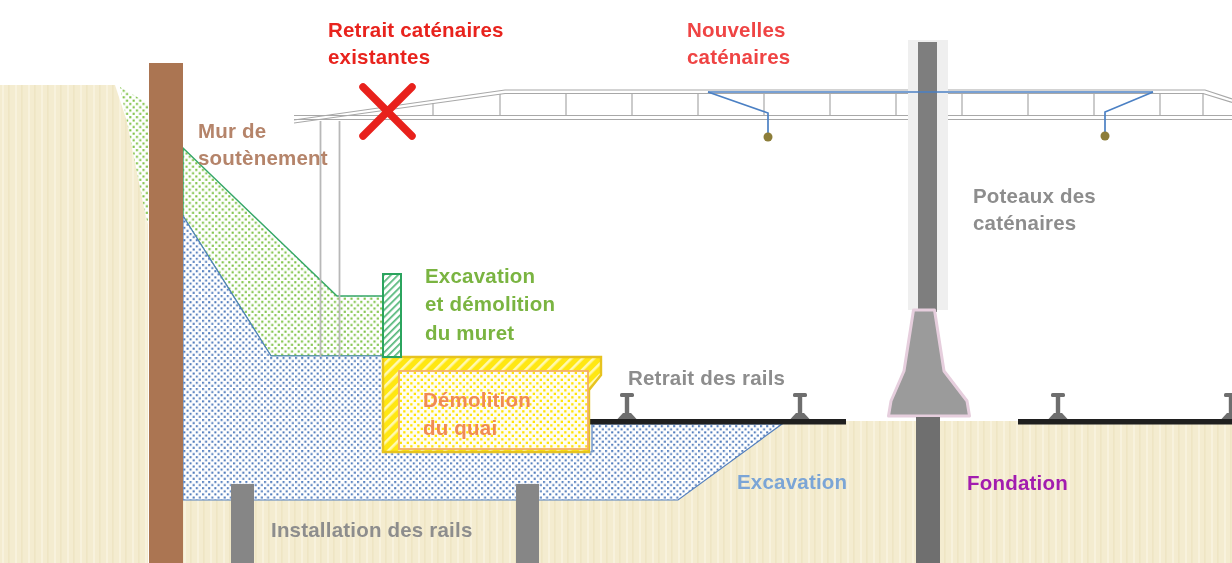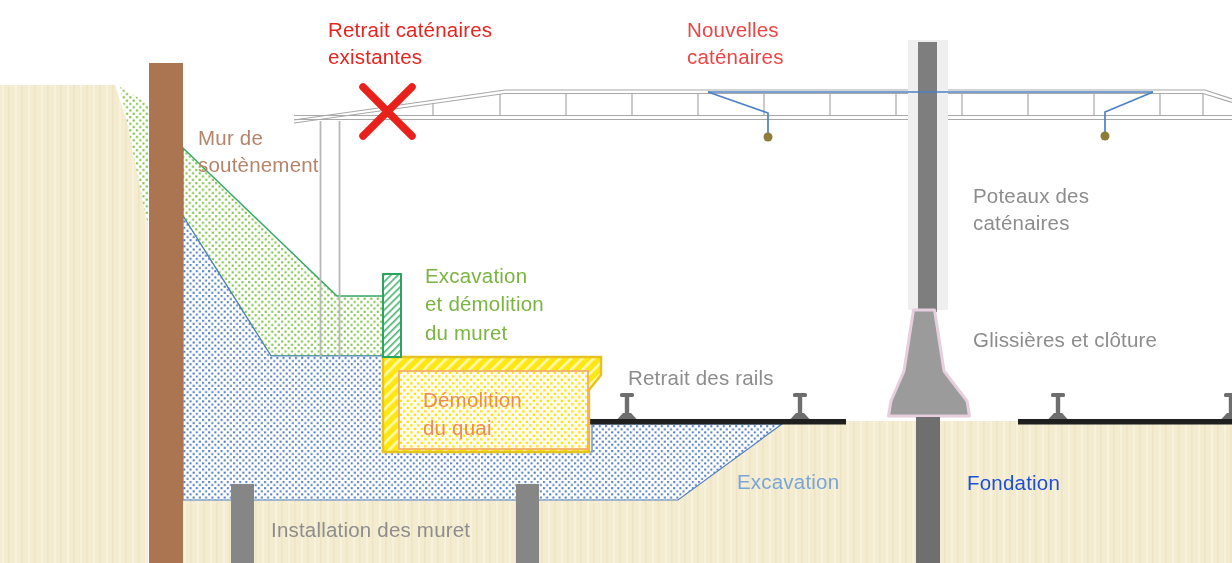--- a/index.html
+++ b/index.html
@@ -1,23 +1,23 @@
 <!DOCTYPE html>
 <html><head>
 <meta charset="utf-8">
 <style>
   html,body{margin:0;padding:0;background:#ffffff;}
   #stage{position:relative;width:1232px;height:563px;overflow:hidden;background:#ffffff;
          font-family:"Liberation Sans","DejaVu Sans",sans-serif;}
   #scene{position:absolute;left:0;top:0;}
   .lbl{position:absolute;white-space:pre-line;font-size:20.5px;line-height:1.32;
-       font-weight:400;letter-spacing:.2px;}
+       font-weight:700;letter-spacing:.2px;}
   .lbl-retrait-catenaires{left:328px;top:16px;}
   .lbl-nouvelles-catenaires{left:687px;top:16px;}
-  .lbl-mur{left:198px;top:124px;}
+  .lbl-mur{left:198px;top:117px;}
   .lbl-excavation-muret{left:425px;top:262px;line-height:1.38;}
   .lbl-demolition-quai{left:423px;top:386px;line-height:1.35;}
   .lbl-retrait-rails{left:628px;top:364px;}
   .lbl-poteaux{left:973px;top:182px;}
   .lbl-glissieres{left:973px;top:326px;}
   .lbl-excavation{left:737px;top:468px;}
   .lbl-fondation{left:967px;top:469px;}
   .lbl-pieux{left:271px;top:516px;}
 </style>
 </head>
@@ -158,17 +158,16 @@
   <div class="lbl lbl-mur" style="color: rgb(181, 132, 106);">Mur de
 soutènement</div>
   <div class="lbl lbl-excavation-muret" style="color: rgb(122, 180, 65);">Excavation
 et démolition
 du muret</div>
   <div class="lbl lbl-retrait-rails" style="color: rgb(141, 141, 141);">Retrait des rails</div>
   <div class="lbl lbl-demolition-quai" style="color: rgb(240, 138, 84);">Démolition
 du quai</div>
   <div class="lbl lbl-poteaux" style="color: rgb(141, 141, 141);">Poteaux des
 caténaires</div>
-  <div class="lbl lbl-glissieres" style="color: rgb(141, 141, 141);">Glissières et clôture</div>
   <div class="lbl lbl-excavation" style="color: rgb(123, 165, 214);">Excavation</div>
-  <div class="lbl lbl-fondation" style="color: #1d4ed8;">Fondation</div>
-  <div class="lbl lbl-pieux" style="color: rgb(141, 141, 141);">Installation des muret</div>
+  <div class="lbl lbl-fondation" style="color: #a21caf;">Fondation</div>
+  <div class="lbl lbl-pieux" style="color: rgb(141, 141, 141);">Installation des rails</div>
 </div>
 
 </body></html>

